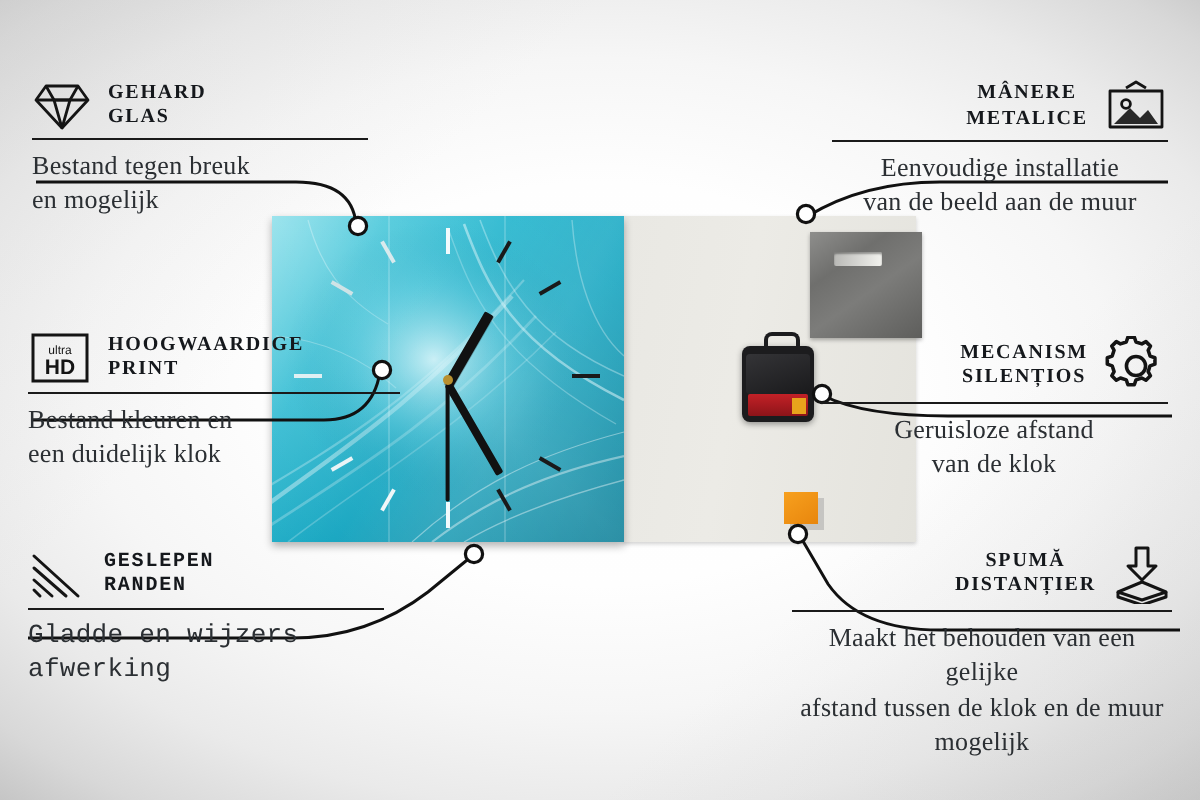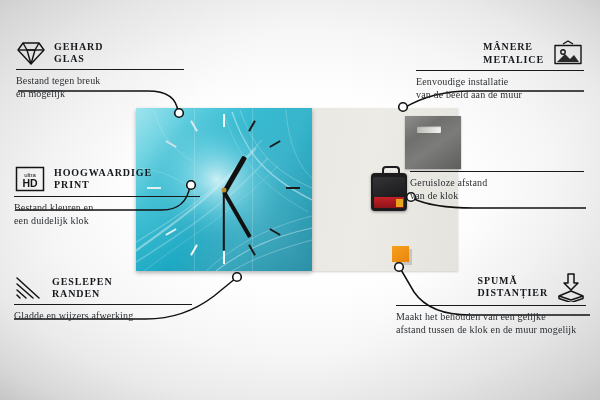--- a/index.html
+++ b/index.html
@@ -85,30 +85,30 @@
     background:linear-gradient(160deg,#343437,#1a1a1c);border-radius:2px;}
   .spacer{
     left:392px;top:246px;width:17px;height:16px;
     background:linear-gradient(145deg,#f7a01e,#e8860d);
     box-shadow:3px 3px 0 rgba(170,170,170,.55);
   }
 
   
   .callout{position:absolute;}
   .co-left{text-align:left;}
-  .co-right{text-align:left;}
+  .co-right{text-align:center;}
   .head-row{display:flex;align-items:center;gap:8px;}
   .co-right .head-row{flex-direction:row-reverse;}
   .head-txt{
     font-size:10px;font-weight:700;letter-spacing:.9px;color:#15181c;
     line-height:1.24;text-transform:uppercase;
   }
   .rule{height:1px;background:#1a1a1a;margin-top:3px;}
   .sub{
-    font-size:10px;color:#2b2f33;line-height:1.34;margin-top:4px;letter-spacing:.15px;
+    font-size:13px;color:#2b2f33;line-height:1.34;margin-top:4px;letter-spacing:.15px;
   }
   .icon{flex:0 0 auto;display:block;}
 </style>
 </head>
 <body>
 
 <div id="stage">
 
   <div class="bg"></div>
   <div class="bg-tint"></div>
@@ -255,21 +255,21 @@
         <div>PRINT</div>
       </div>
     </div>
     <div class="rule"></div>
     <div class="sub">
       <div>Bestand kleuren en</div>
       <div>een duidelijk klok</div>
     </div>
   </div>
 
-  <div class="callout co-left" style="left:14px;top:275px;width:178px;">
+  <div class="callout co-left" style="left:14px;top:275px;width:178px;font-family:Liberation Mono, monospace;">
     <div class="head-row">
       <svg class="icon" width="30" height="26" viewBox="0 0 30 26">
         <g stroke="#141414" stroke-width="1.5" stroke-linecap="round">
           <line x1="3" y1="3" x2="25" y2="23"></line>
           <line x1="3" y1="9" x2="19" y2="23"></line>
           <line x1="3" y1="15" x2="12" y2="23"></line>
           <line x1="3" y1="20" x2="6" y2="23"></line>
         </g>
       </svg>
       <div class="head-txt">
@@ -299,20 +299,34 @@
       </div>
     </div>
     <div class="rule"></div>
     <div class="sub">
       <div>Eenvoudige installatie</div>
       <div>van de beeld aan de muur</div>
     </div>
   </div>
 
   <div class="callout co-right" style="left:410px;top:168px;width:174px;">
+    <div class="head-row">
+      <svg class="icon" width="32" height="30" viewBox="0 0 32 32">
+        <g fill="none" stroke="#141414" stroke-width="1.9" stroke-linejoin="round">
+          <path d="M16 3.2 l3.1 1.0 2.2 -1.2 2.4 2.4 -1.2 2.2 1.0 3.1 2.6 .9 v3.4 l-2.6 .9 -1.0 3.1 1.2 2.2
+                   -2.4 2.4 -2.2 -1.2 -3.1 1.0 -.9 2.6 h-3.4 l-.9 -2.6 -3.1 -1.0 -2.2 1.2 -2.4 -2.4 1.2 -2.2
+                   -1.0 -3.1 -2.6 -.9 v-3.4 l2.6 -.9 1.0 -3.1 -1.2 -2.2 2.4 -2.4 2.2 1.2 3.1 -1.0 .9 -2.6 h3.4 z"></path>
+          <circle cx="16" cy="16" r="5.1"></circle>
+        </g>
+      </svg>
+      <div class="head-txt">
+        <div>MECANISM</div>
+        <div>SILENȚIOS</div>
+      </div>
+    </div>
     <div class="rule"></div>
     <div class="sub">
       <div>Geruisloze afstand</div>
       <div>van de klok</div>
     </div>
   </div>
 
   <div class="callout co-right" style="left:396px;top:272px;width:190px;">
     <div class="head-row">
       <svg class="icon" width="30" height="30" viewBox="0 0 30 30">

